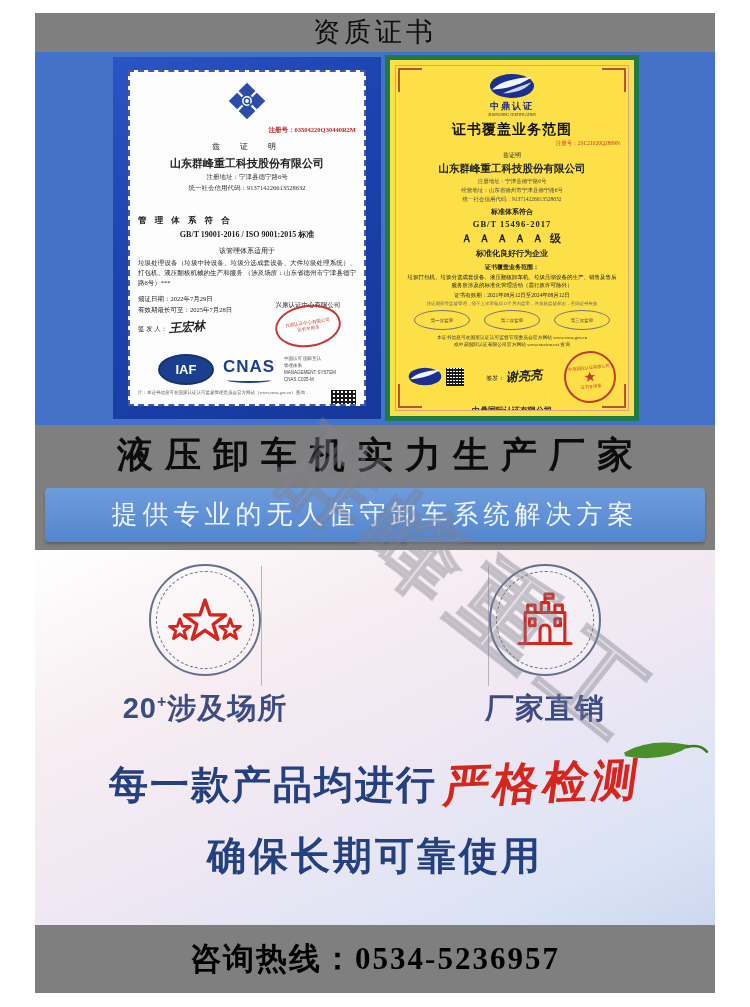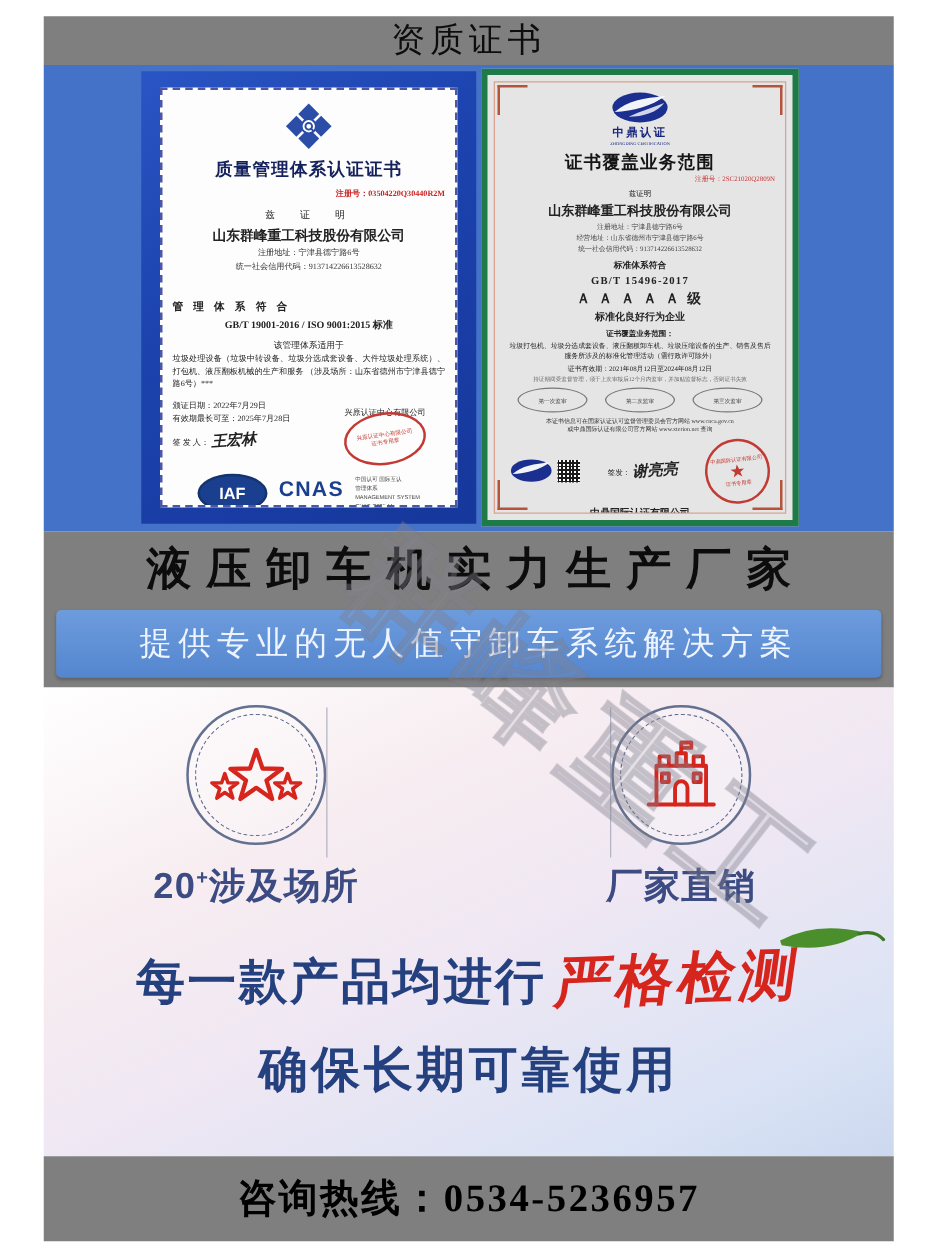--- a/index.html
+++ b/index.html
@@ -52,21 +52,21 @@
   .cnas-swoosh { width:44px; height:6px; border-bottom:2px solid #1b3f8f; border-radius:50%; margin:0 auto; }
   .accred { font-size:4.5px; color:#444; line-height:1.5; text-align:left;
     font-family:"Liberation Sans",sans-serif; }
   .lc-foot { display:flex; margin-top:5px; gap:5px; align-items:flex-start; }
   .lc-notes { flex:1; font-size:4.5px; color:#555; line-height:1.5; text-align:left; }
   .qr { width:25px; height:25px; background-color:#fff;
     background-image:repeating-linear-gradient(0deg,#1a1a1a 0 2px,transparent 2px 4px),
                      repeating-linear-gradient(90deg,#1a1a1a 0 2px,transparent 2px 4px); }
 
   .cert-green { position:absolute; left:350px; top:3px; width:254px; height:366px;
-    background:#e5e5e5; border:5px solid #1e7a46; padding:5px; }
+    background:#fde047; border:5px solid #1e7a46; padding:5px; }
   .ornate { width:100%; height:100%; border:1px solid #d9a28e; position:relative; padding:3px 8px;
     overflow:hidden; text-align:center; font-family:"Liberation Serif","DejaVu Serif",serif; color:#222; }
   .corner { position:absolute; width:24px; height:24px; border:2px solid #b5543c; }
   .corner.tl { left:2px; top:2px; border-right:none; border-bottom:none; }
   .corner.tr { right:2px; top:2px; border-left:none; border-bottom:none; }
   .corner.bl { left:2px; bottom:2px; border-right:none; border-top:none; }
   .corner.br { right:2px; bottom:2px; border-left:none; border-top:none; }
   .rc-logo { display:block; margin:4px auto 0; }
   .rc-logo-cn { font-size:9px; font-weight:bold; color:#15257e; letter-spacing:2px; margin-top:1px; }
   .rc-logo-en { font-size:3.5px; color:#15257e; }
@@ -152,21 +152,20 @@
       <div class="cert-white">
         <svg class="lc-logo" width="38" height="38" viewBox="0 0 100 100">
           <polygon points="50,2 72,24 50,46 28,24" fill="#2b4da8"></polygon>
           <polygon points="98,50 76,72 54,50 76,28" fill="#2b4da8"></polygon>
           <polygon points="50,98 28,76 50,54 72,76" fill="#2b4da8"></polygon>
           <polygon points="2,50 24,28 46,50 24,72" fill="#2b4da8"></polygon>
           <circle cx="50" cy="50" r="15" fill="#fff" stroke="#2b4da8" stroke-width="4"></circle>
           <circle cx="50" cy="50" r="7" fill="none" stroke="#2b4da8" stroke-width="4"></circle>
           <line x1="55" y1="55" x2="61" y2="61" stroke="#2b4da8" stroke-width="4"></line>
         </svg>
-        <div class="lc-title">质量管理体系认证证书</div>
         <div class="lc-reg">注册号：03504220Q30440R2M</div>
         <div class="lc-certify">兹　证　明</div>
         <div class="lc-company">山东群峰重工科技股份有限公司</div>
         <div class="lc-line">注册地址：宁津县德宁路6号</div>
         <div class="lc-line">统一社会信用代码：913714226613528632</div>
         <div class="lc-conform">管 理 体 系 符 合</div>
         <div class="lc-standard">GB/T 19001-2016 / ISO 9001:2015 标准</div>
         <div class="lc-scope-intro">该管理体系适用于</div>
         <div class="lc-scope">垃圾处理设备（垃圾中转设备、垃圾分选成套设备、大件垃圾处理系统）、打包机、液压翻板机械的生产和服务 （涉及场所：山东省德州市宁津县德宁路6号）***</div>
         <div class="lc-bottom">

